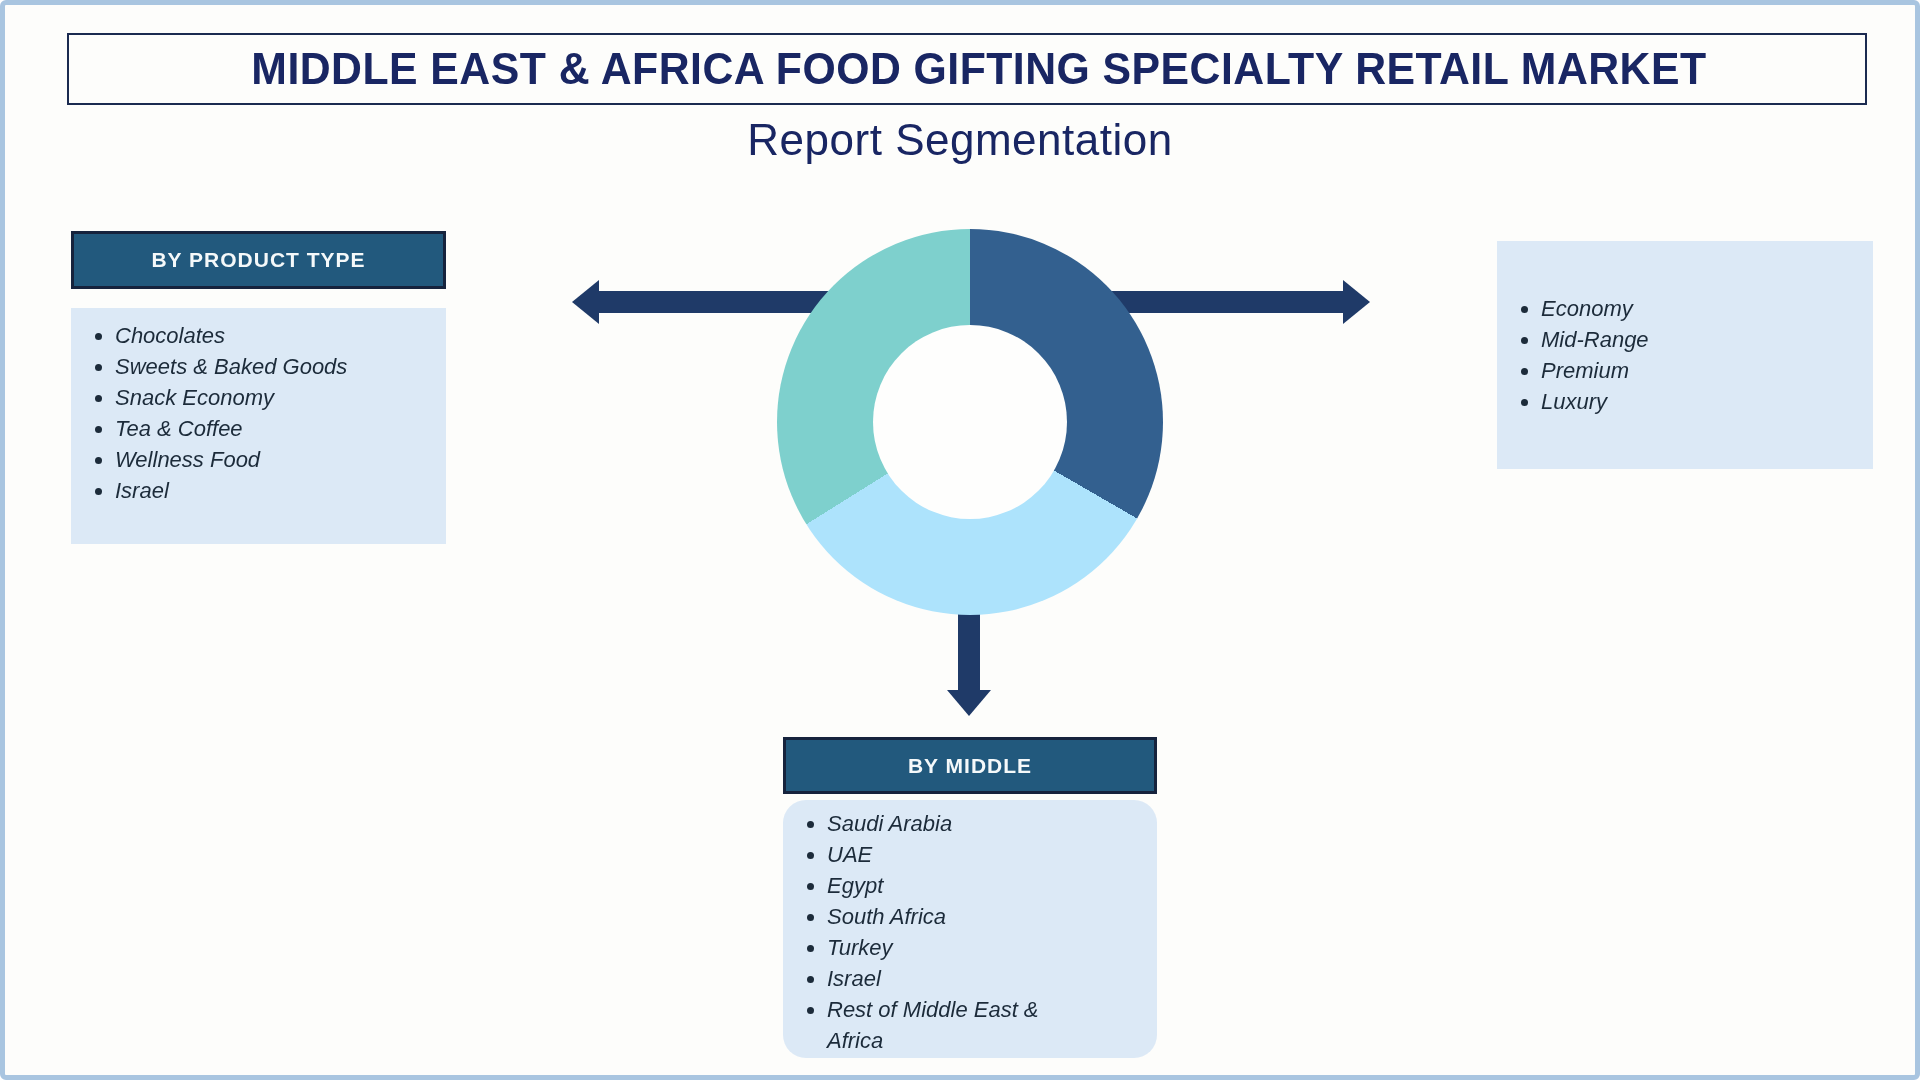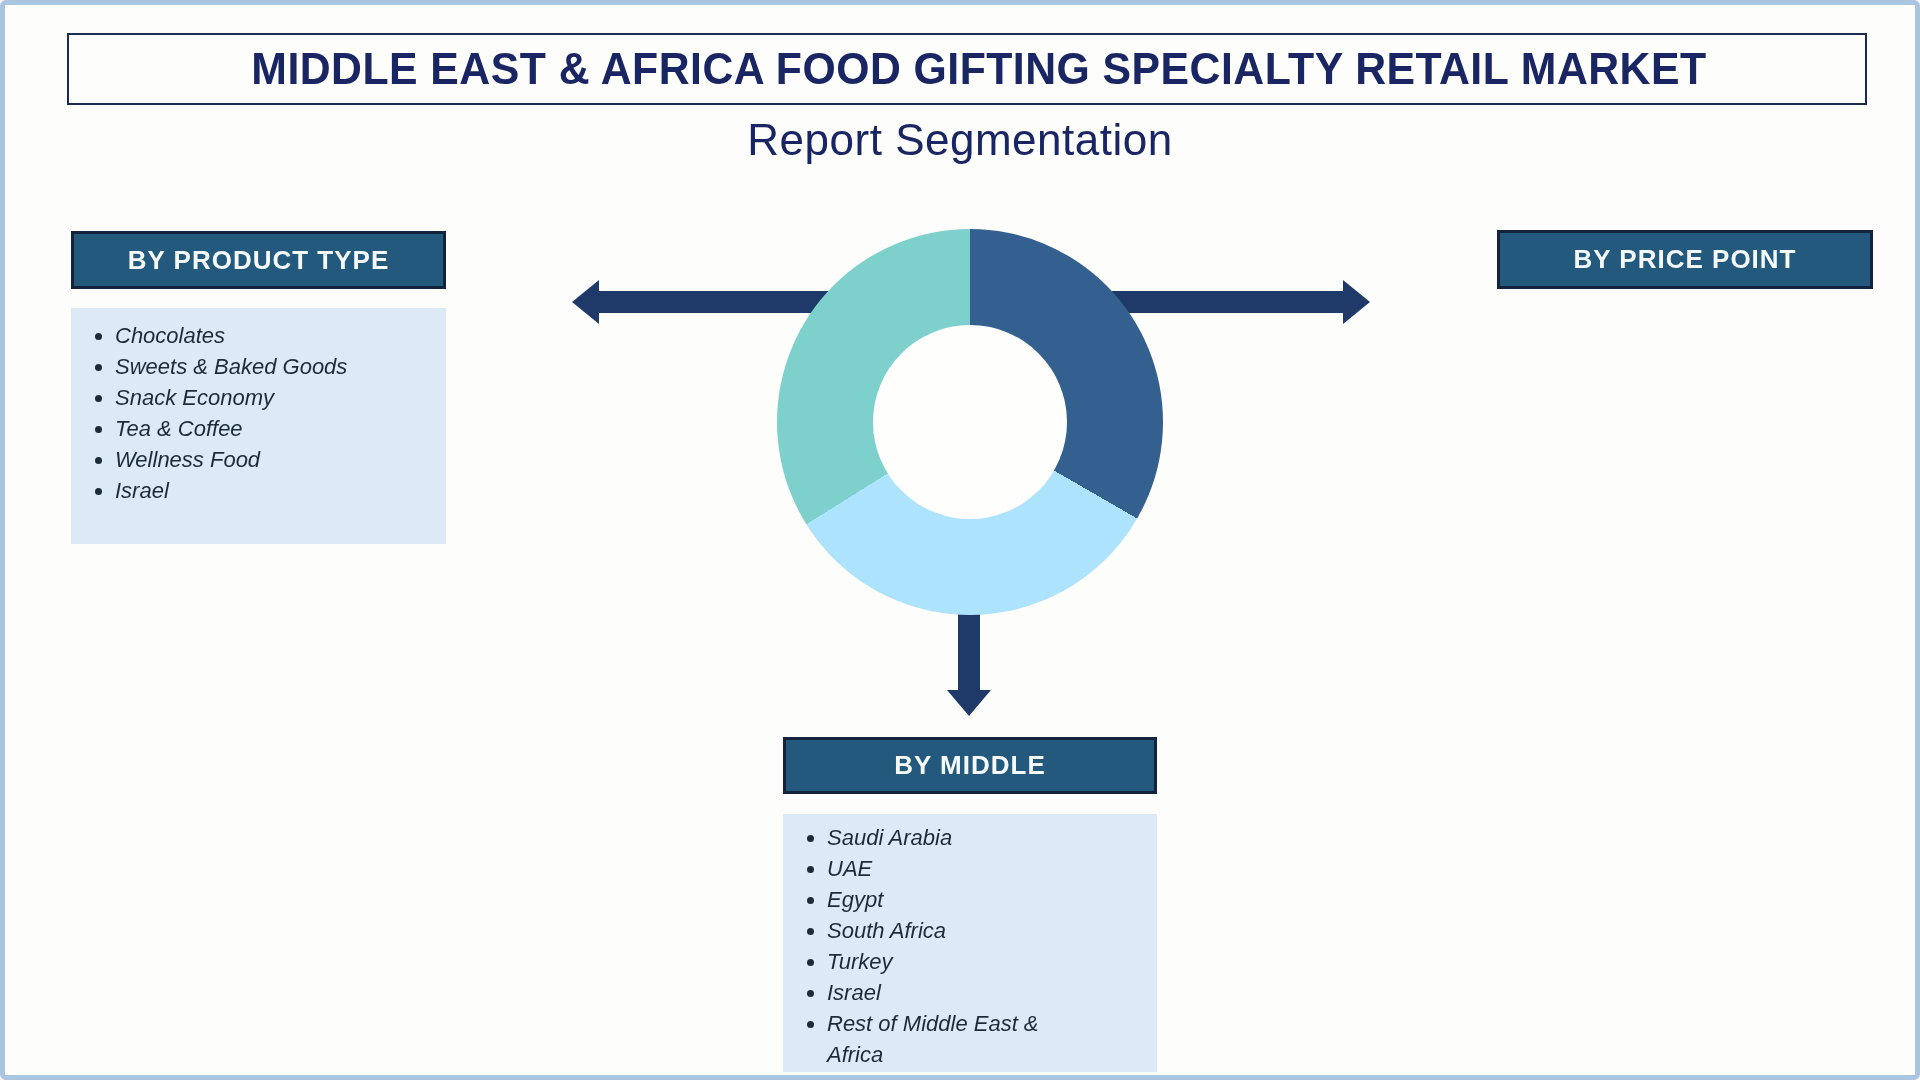--- a/index.html
+++ b/index.html
@@ -84,21 +84,21 @@
     background: var(--hole-bg, #fefefd);
   }
 
   
   .panel { position: absolute; z-index: 3; }
   .panel-header {
     box-sizing: border-box;
     border: 3px solid var(--header-border, #16233d);
     background: var(--header-bg, #22597d);
     color: var(--header-text, #f5f9fa);
-    font-size: 26px; font-weight: 700; letter-spacing: 1px;
+    font-size: 21px; font-weight: 700; letter-spacing: 1px;
     display: flex; align-items: center; justify-content: center;
     text-align: center;
   }
   .panel-body {
     box-sizing: border-box;
     background: var(--body-bg, #dce9f6);
     color: var(--body-text, #1c2b3a);
   }
   .panel-body ul {
     margin: 0; padding: 0 0 0 44px;
@@ -110,21 +110,21 @@
   .panel-product .panel-body   { margin-top: 19px; height: 236px; padding: 12px 8px 0 0; }
 
   .panel-price { left: 1492px; top: 225px; width: 376px; }
   .panel-price .panel-header { height: 59px; }
   .panel-price .panel-body   { margin-top: 11px; height: 228px; padding: 0 8px 0 0;
                                display: flex; align-items: center; }
   .panel-price .panel-body ul { width: 100%; }
 
   .panel-country { left: 778px; top: 732px; width: 374px; }
   .panel-country .panel-header { height: 57px; }
-  .panel-country .panel-body   { margin-top: 20px; height: 258px; padding: 8px 8px 0 0; }
+  .panel-country .panel-body   { margin-top: 6px; height: 258px; padding: 8px 8px 0 0; border-radius: 23px; }
   .panel-country li { max-width: 235px; }
 </style>
 </head>
 <body>
 
 <div class="page">
 
   <div class="title-box">
     <span class="title-text">MIDDLE EAST &amp; AFRICA FOOD GIFTING SPECIALTY RETAIL MARKET</span>
   </div>
@@ -156,21 +156,28 @@
           <li>Sweets &amp; Baked Goods</li>
           <li>Snack Economy</li>
           <li>Tea &amp; Coffee</li>
           <li>Wellness Food</li>
           <li>Israel</li>
         </ul>
     </div>
   </section>
 
   <section class="panel panel-price">
-    <div class="panel-header">BY PRICE POINT</div>
+    <div class="panel-body">
+      <ul>
+          <li>Economy</li>
+          <li>Mid-Range</li>
+          <li>Premium</li>
+          <li>Luxury</li>
+        </ul>
+    </div>
   </section>
 
   <section class="panel panel-country">
     <div class="panel-header">BY MIDDLE</div>
     <div class="panel-body">
       <ul>
           <li>Saudi Arabia</li>
           <li>UAE</li>
           <li>Egypt</li>
           <li>South Africa</li>

